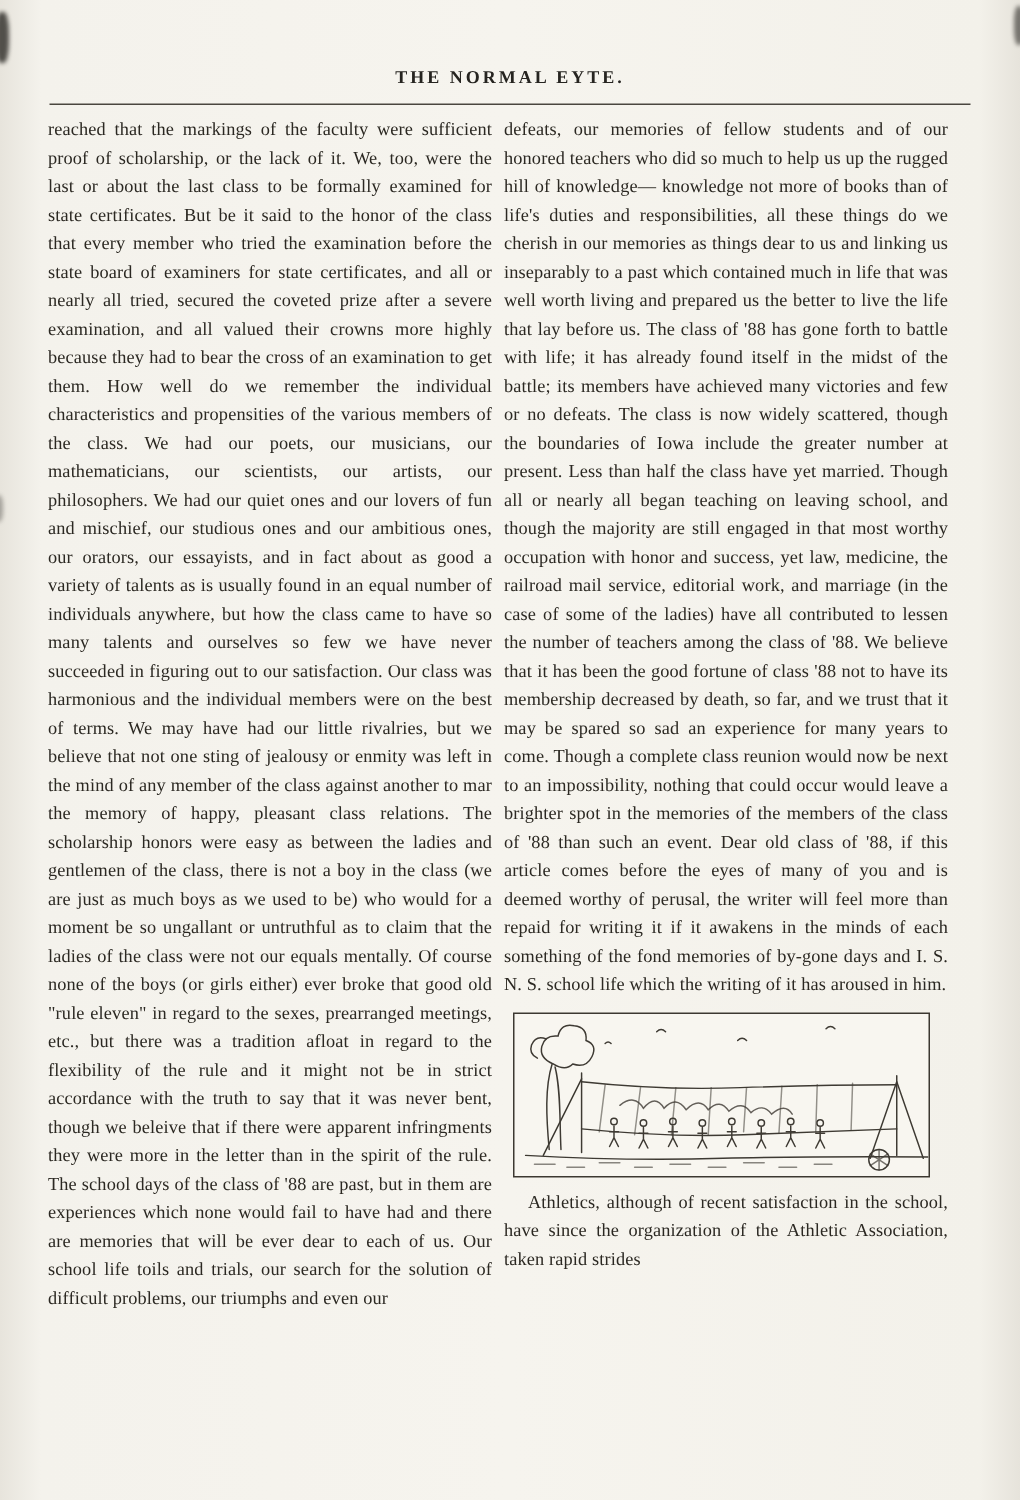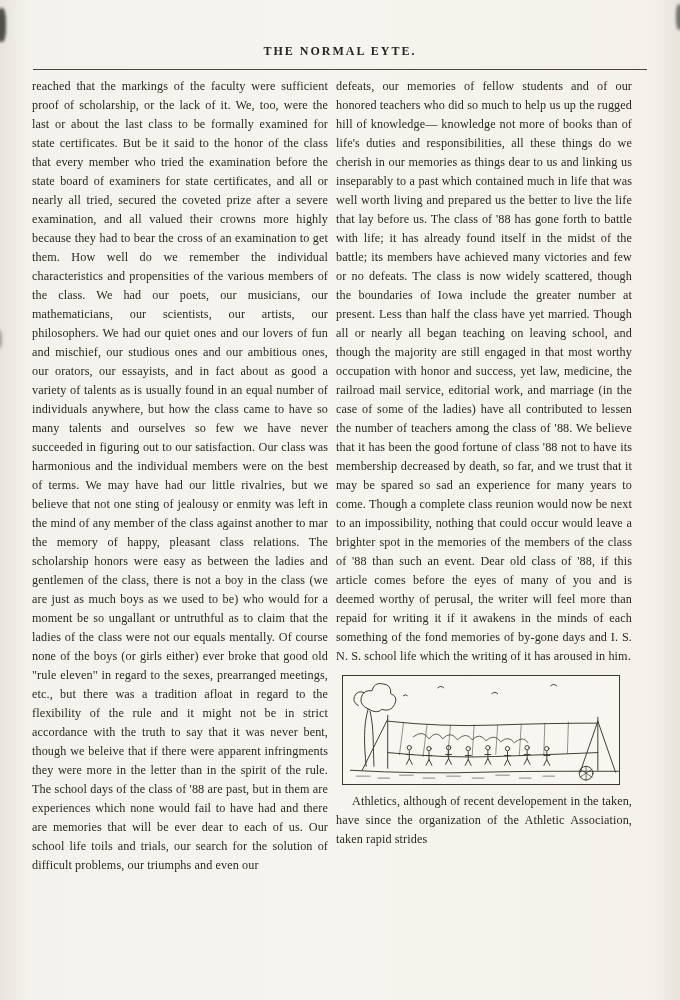--- a/index.html
+++ b/index.html
@@ -122,17 +122,17 @@
           </g>
 
           <path d="M6 96 q70 4 134 2 q72 -2 266 0"></path>
           <path d="M12 102 h14 M34 104 h12 M56 101 h14 M80 104 h12 M104 102 h14 M130 104 h12 M154 101 h14 M178 104 h12 M202 102 h12" opacity=".6"></path>
 
           <circle cx="246" cy="99" r="7"></circle>
           <path d="M240 95 l12 8 M240 103 l12 -8 M246 92 v14" opacity=".7"></path>
         </svg>
       </div>
 
-      <p class="indent">Athletics, although of recent developement in the taken, have since the organization of the Athletic Association, taken rapid strides</p>
+      <p class="indent">Athletics, although of recent satisfaction in the school, have since the organization of the Athletic Association, taken rapid strides</p>
     </div>
 
   </div>
 </div>
 
 </body></html>

